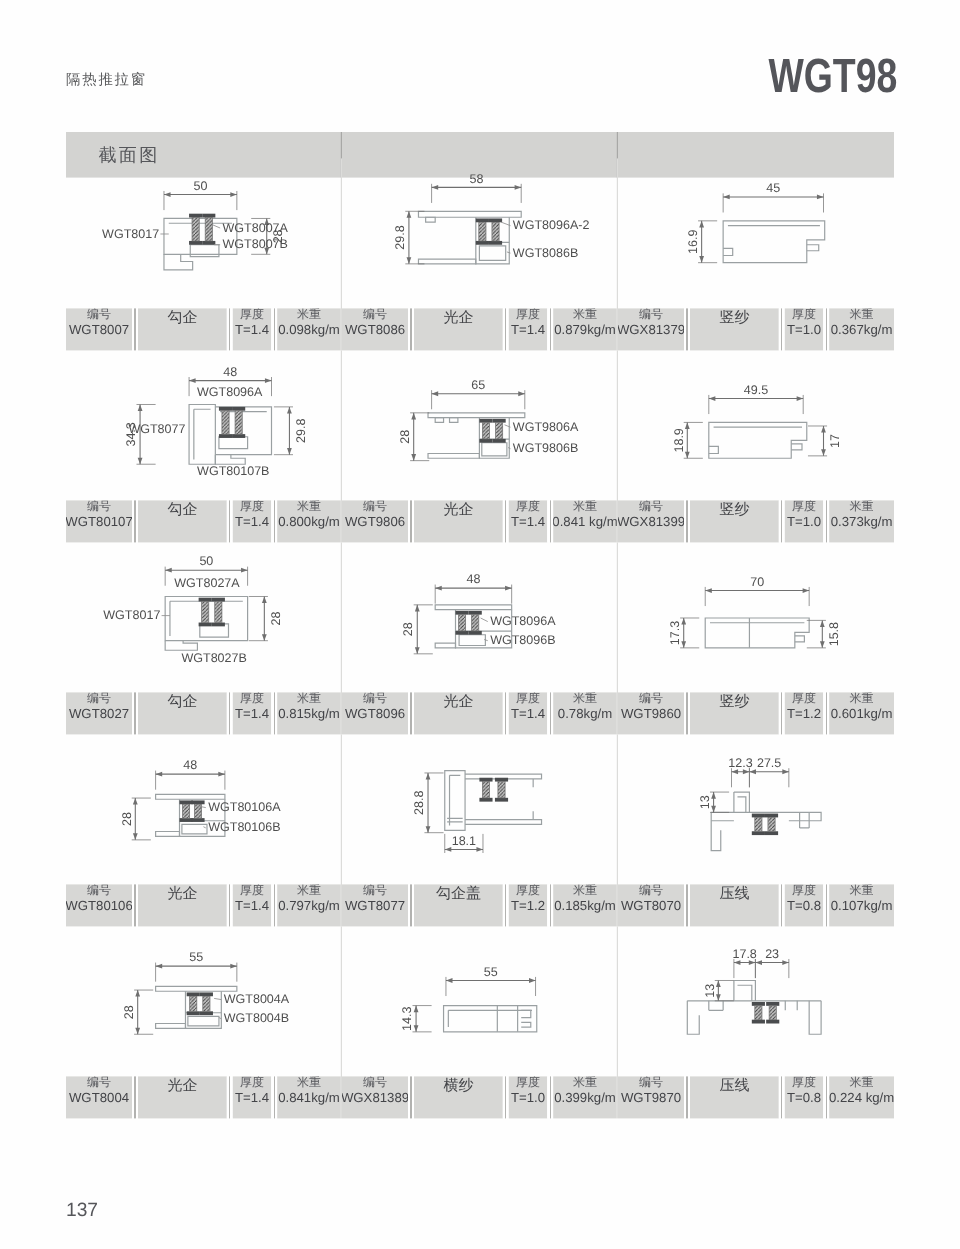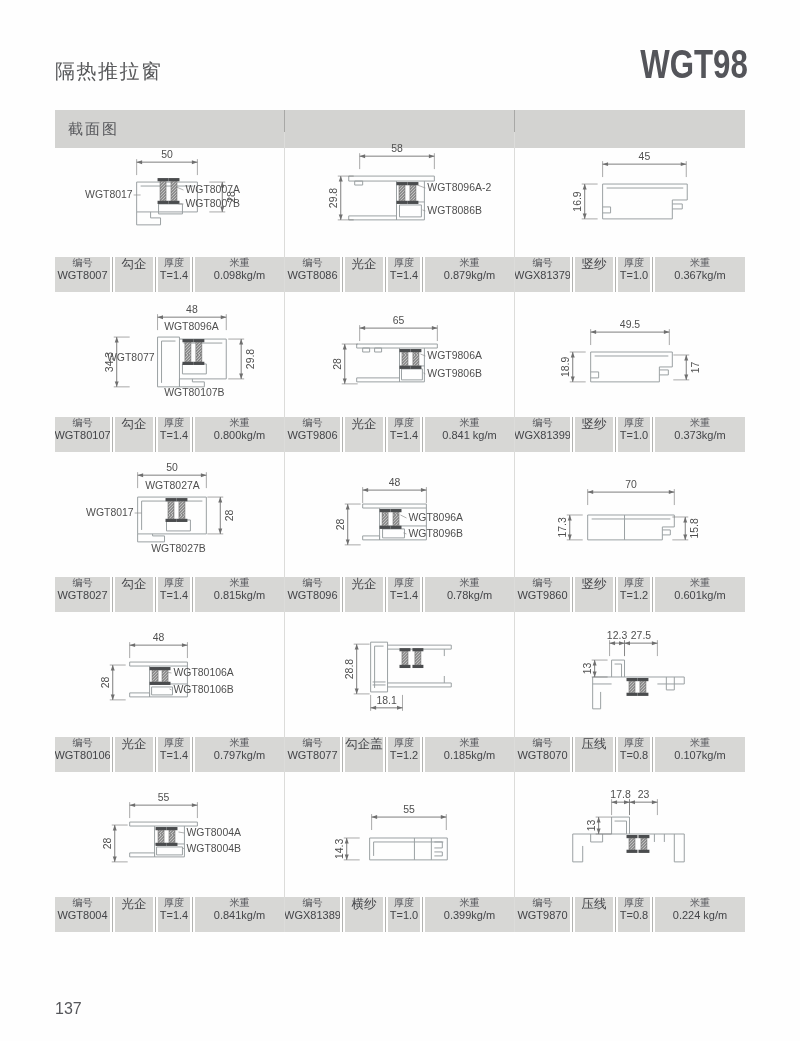--- a/index.html
+++ b/index.html
@@ -1,34 +1,34 @@
 <!DOCTYPE html>
 <html><head>
 <meta charset="utf-8">
 <style>
   html,body{margin:0;padding:0}
   body{
     width:800px;height:1041px;position:relative;background:#fefefe;
     font-family:"Liberation Sans","DejaVu Sans",sans-serif;color:#45464a;overflow:hidden;
   }
-  .doc-title{position:absolute;left:55px;top:58px;font-size:20px;color:#58595b;letter-spacing:1.5px}
+  .doc-title{position:absolute;left:55px;top:58px;font-size:12px;color:#58595b;letter-spacing:1.5px}
   .model{position:absolute;right:52px;top:42px;font-size:40px;font-weight:bold;color:#54555a;
          transform:scaleX(.78);transform-origin:100% 50%;letter-spacing:0}
   .band{position:absolute;left:55px;top:110px;width:690px;height:38px;background:#d3d3d1;display:flex}
   .band .bc{width:230px;height:100%;box-sizing:border-box;border-right:1px solid #a8a8a6;display:flex;align-items:center}
   .band .bc:last-child{border-right:none}
-  .band .bc:first-child{padding-left:13px}
+  .band .bc:first-child{padding-left:27px}
   .band-label{font-size:15px;color:#55565a;letter-spacing:2px}
   #grid{position:absolute;left:55px;top:132px;width:690px;display:grid;grid-template-columns:repeat(3,230px)}
   .cell{width:230px;height:160px;box-sizing:border-box;border-right:1px solid #dcdcda}
   .cell:nth-child(3n){border-right:none}
   .draw{width:229px;height:125px;display:block}
   .strip{height:35px;display:flex}
   .sc{background:#d7d7d5;display:flex;flex-direction:column;align-items:center;justify-content:flex-start;line-height:1.18;overflow:hidden}
-  .c1{width:55px}.c2{width:38px}.c3{width:32px}.c4{flex:1}
+  .c1{width:55px}.c2{width:74px}.c3{width:32px}.c4{flex:1}
   .vd{width:5px;background:linear-gradient(90deg,#fff 0 2px,#b2b2b0 2px 3px,#fff 3px 5px)}
   .sl{font-size:10px;color:#54555a;white-space:nowrap}
   .sv{font-size:11px;color:#434448;white-space:nowrap}
   .t{font-size:12.5px}
   .pagenum{position:absolute;left:55px;top:1000px;font-size:16px;color:#55565a}
   svg text{font-family:"Liberation Sans","DejaVu Sans",sans-serif}
 </style>
 </head>
 <body>
 

